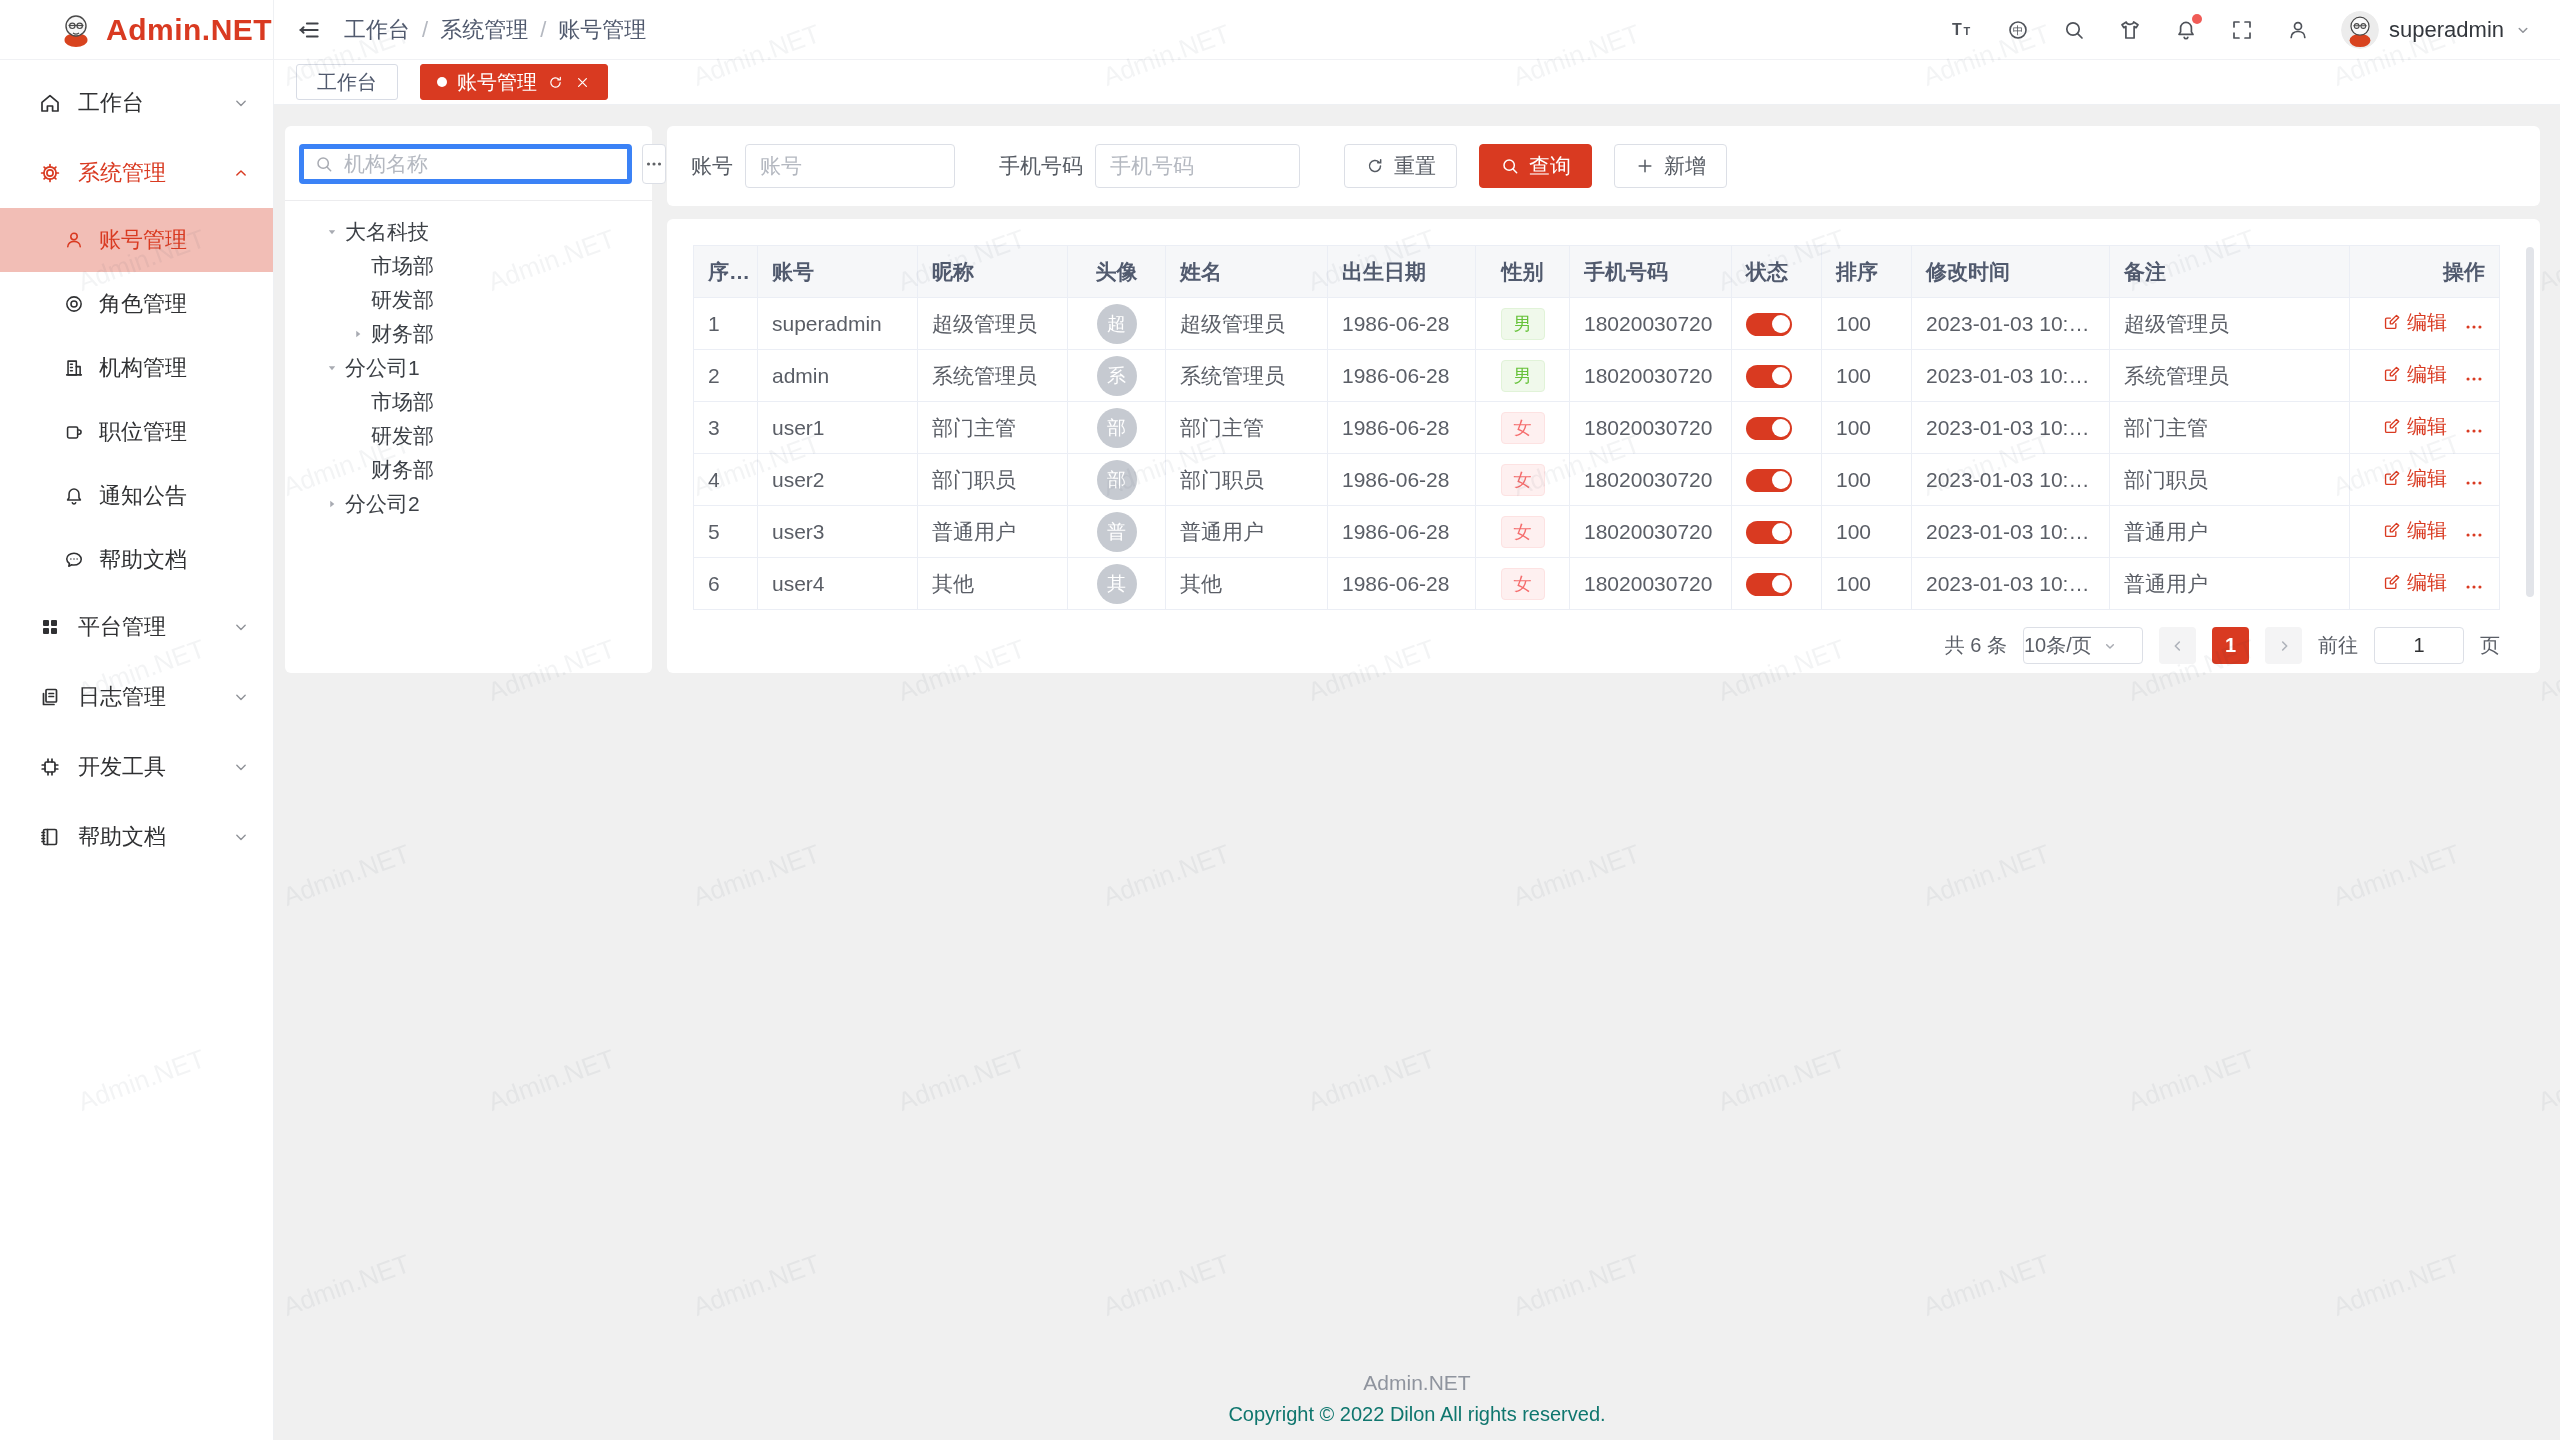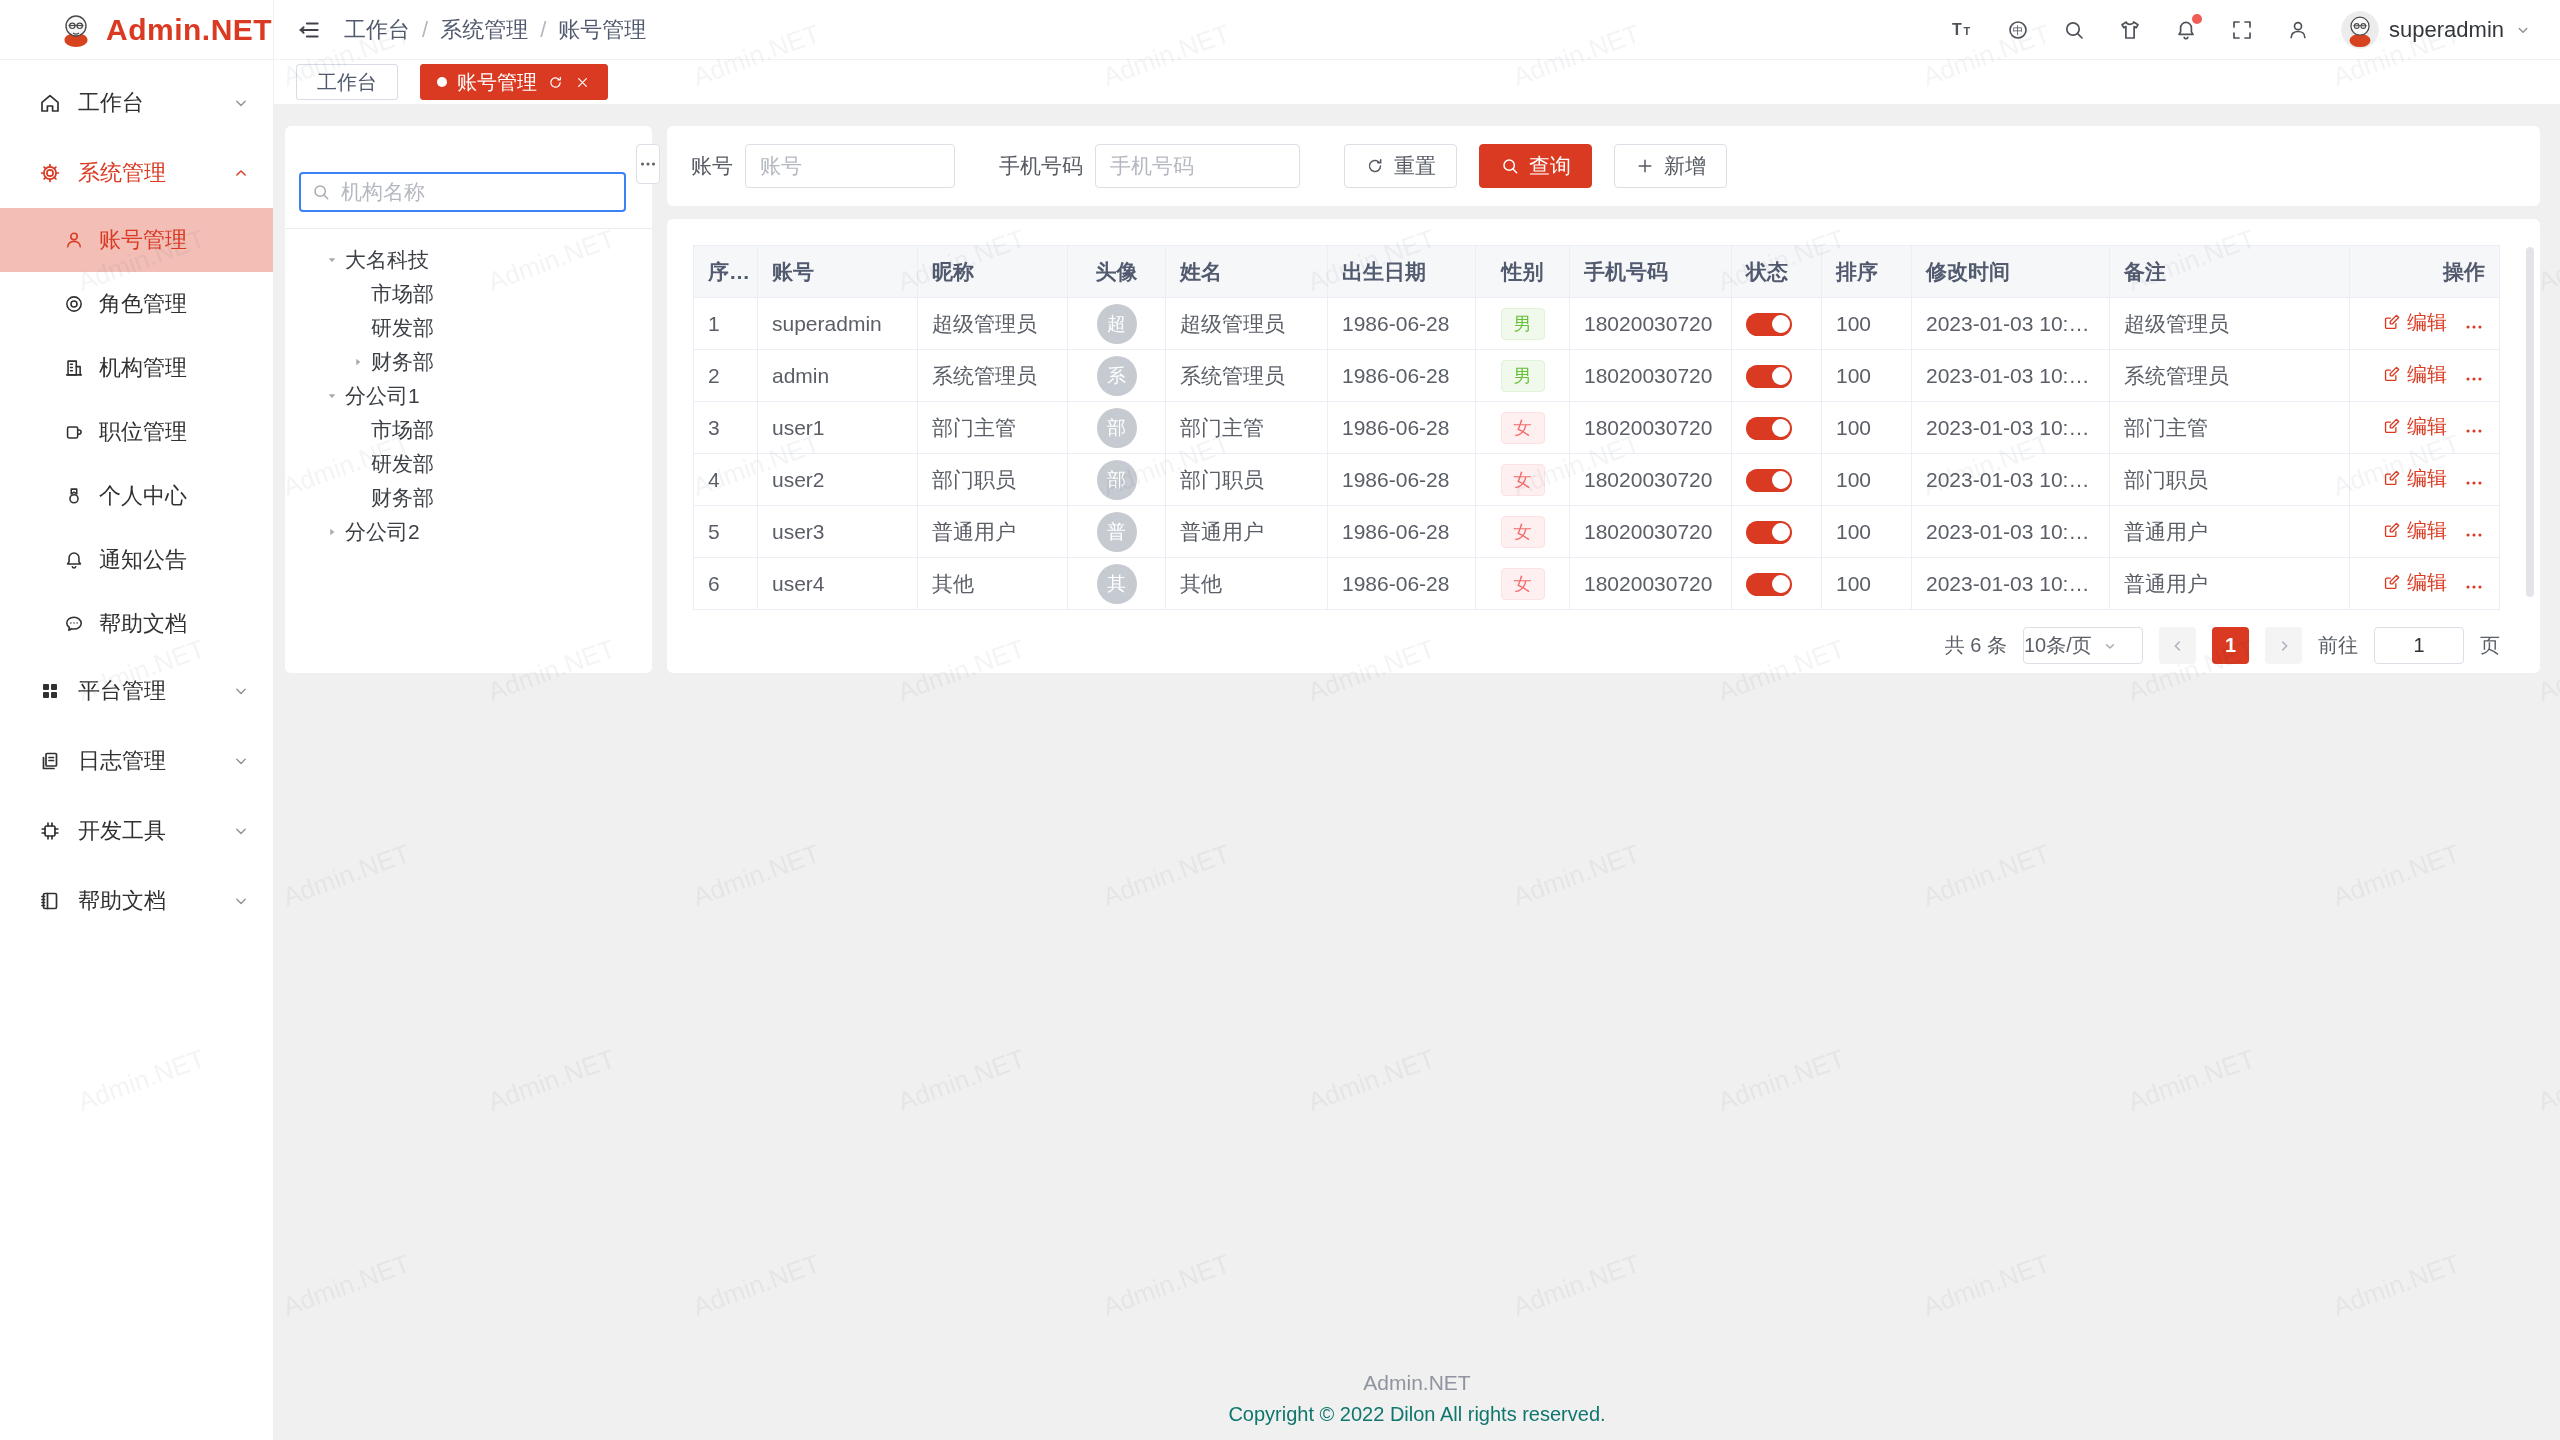--- a/index.html
+++ b/index.html
@@ -62,21 +62,21 @@
   .tab.active .t-ic { width:17px; height:17px; display:flex; }
   .tab.active .t-ic svg { width:17px; height:17px; }
   .tab .t-dot { width:10px; height:10px; border-radius:50%; background:#fff; }
 
   .content { flex:1; background:#f0f0f0; position:relative; padding:21px 20px 0 11px; }
   .layout { display:flex; gap:15px; height:547px; }
 
   
   .tree-card { width:367px; min-width:367px; background:#fff; border-radius:6px; padding:18px 14px; }
   .tree-head { display:flex; gap:10px; }
-  .tree-search { flex:1; height:40px; border:2px solid #3b82f6; border-radius:4px; display:flex; align-items:center; padding:0 10px; gap:8px; background:#fff;margin-top:28px; }
+  .tree-search { flex:1; height:40px; border:5px solid #3b82f6; border-radius:4px; display:flex; align-items:center; padding:0 10px; gap:8px; background:#fff; }
   .tree-search svg { width:20px; height:20px; color:#a8abb2; }
   .tree-search input { border:none; outline:none; flex:1; font-size:21px; color:#303133; font-family:inherit; min-width:0; }
   .tree-search input::placeholder { color:#b4b8c0; }
   .tree-more { width:46px; height:40px; border:1px solid #dcdfe6; border-radius:4px; background:#fff; display:flex; align-items:center; justify-content:center; color:#606266; cursor:pointer; }
   .tree-more svg { width:22px; height:22px; }
   .tree-divider { height:1px; background:#ececee; margin:16px -14px 14px; }
   .tree-node { height:34px; display:flex; align-items:center; font-size:21px; color:#3c4046; cursor:pointer; }
   .tree-node .tn-arrow { width:18px; height:18px; color:#a8abb2; margin-right:4px; display:flex; }
   .tree-node .tn-arrow svg { width:14px; height:14px; margin:auto; }
   .tree-node.d0 { padding-left:24px; }
@@ -200,29 +200,20 @@
             <span class="mi-label">机构管理</span>
           </div>
           <div class="menu-item">
             <span class="mi-icon">
               <svg viewBox="0 0 24 24" fill="none" stroke="currentColor" stroke-width="1.7" stroke-linecap="round" stroke-linejoin="round">
                 <rect x="5" y="6.5" width="11" height="12" rx="1.5"></rect>
                 <path d="M16 9.8h1.4a2.3 2.3 0 0 1 0 4.6H16"></path>
               </svg>
             </span>
             <span class="mi-label">职位管理</span>
-          </div>
-          <div class="menu-item">
-            <span class="mi-icon">
-              <svg viewBox="0 0 24 24" fill="none" stroke="currentColor" stroke-width="1.7" stroke-linecap="round" stroke-linejoin="round">
-                <path d="M9 4.5h6v5.2l-3-1.9-3 1.9z"></path>
-                <circle cx="12" cy="15" r="4.4"></circle>
-              </svg>
-            </span>
-            <span class="mi-label">个人中心</span>
           </div>
           <div class="menu-item">
             <span class="mi-icon">
               <svg viewBox="0 0 24 24" fill="none" stroke="currentColor" stroke-width="1.7" stroke-linecap="round" stroke-linejoin="round">
                 <path d="M12 4.4a5.4 5.4 0 0 0-5.4 5.4v4.1L5 16.4h14l-1.6-2.5V9.8A5.4 5.4 0 0 0 12 4.4z"></path>
                 <path d="M10.2 19.4a1.9 1.9 0 0 0 3.6 0"></path>
               </svg>
             </span>
             <span class="mi-label">通知公告</span>
           </div>

